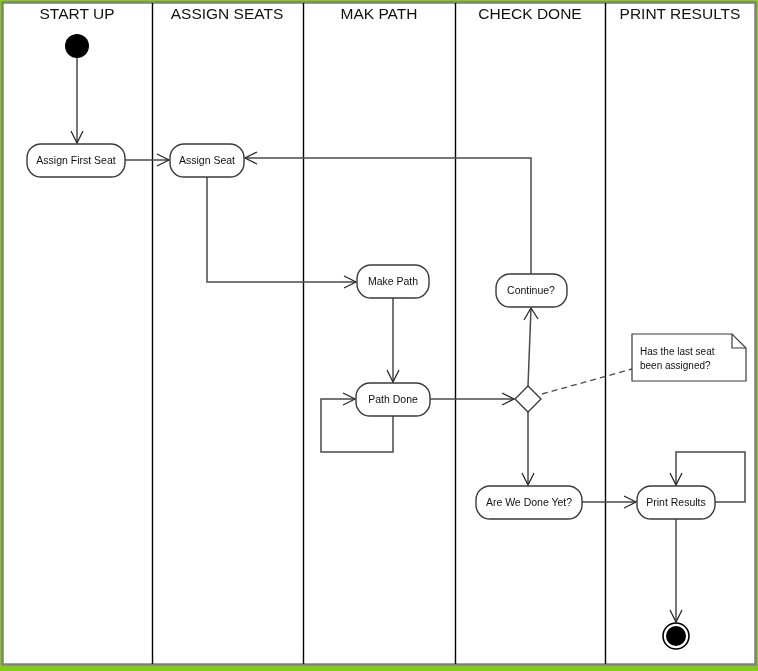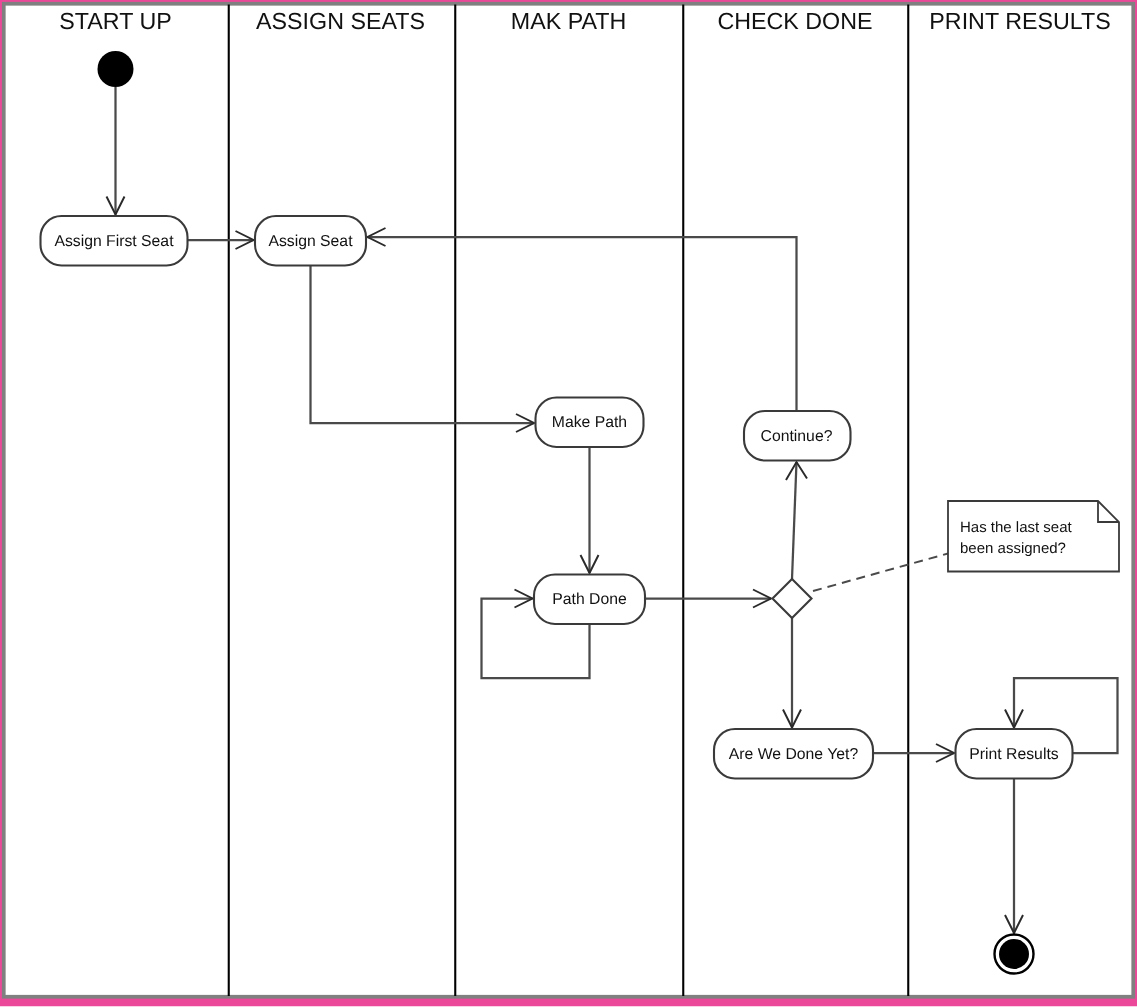--- a/index.html
+++ b/index.html
@@ -7,21 +7,21 @@
     padding: 0;
     background: #ffffff;
   }
   body {
     font-family: "Liberation Sans", sans-serif;
   }
   #diagram-root {
     position: relative;
     width: 758px;
     height: 671px;
-    background: #ec4899;
+    background: #84cc16;
     overflow: hidden;
   }
   svg#diagram-svg {
     position: absolute;
     left: 0;
     top: 0;
     width: 758px;
     height: 671px;
   }
   .lane-title {

